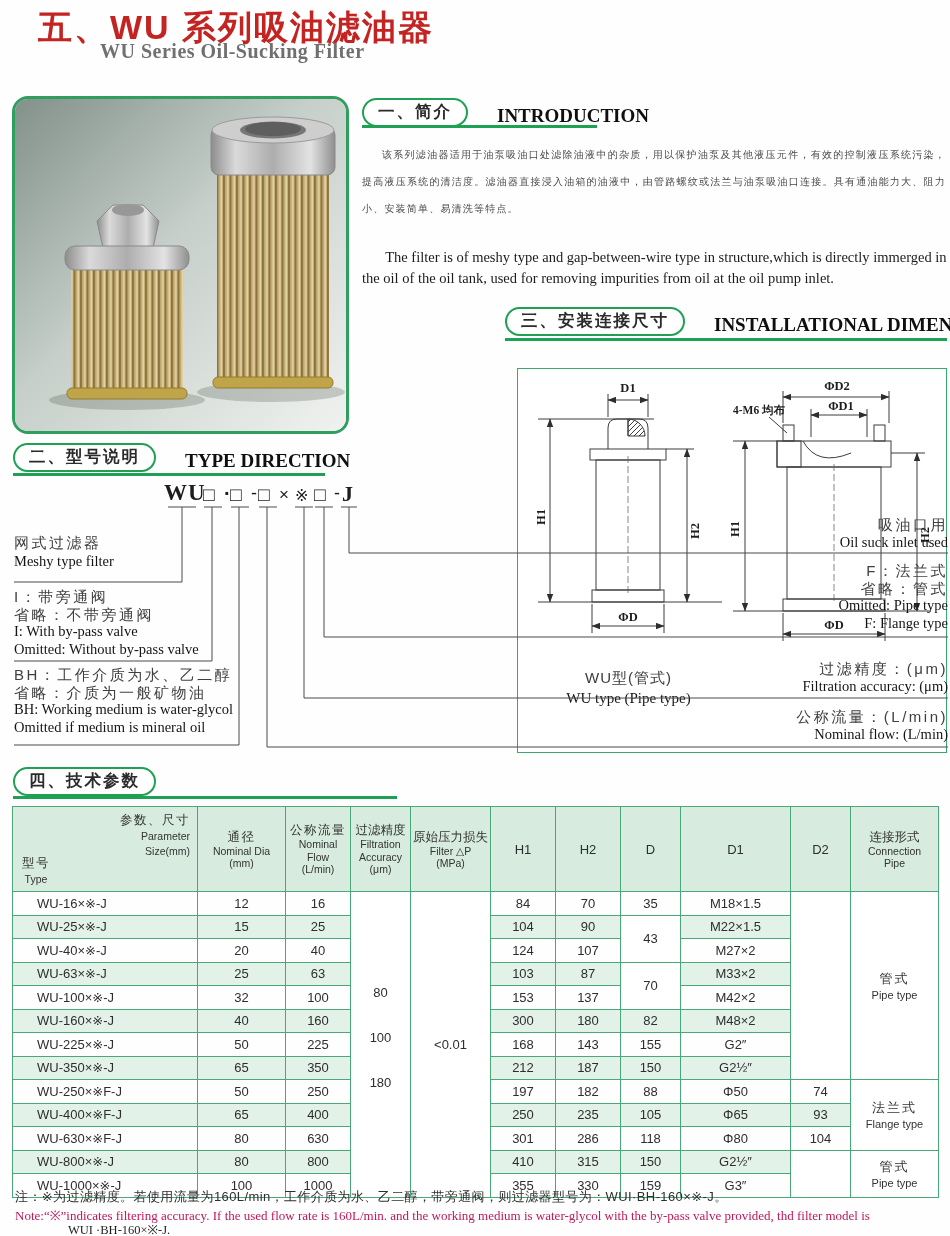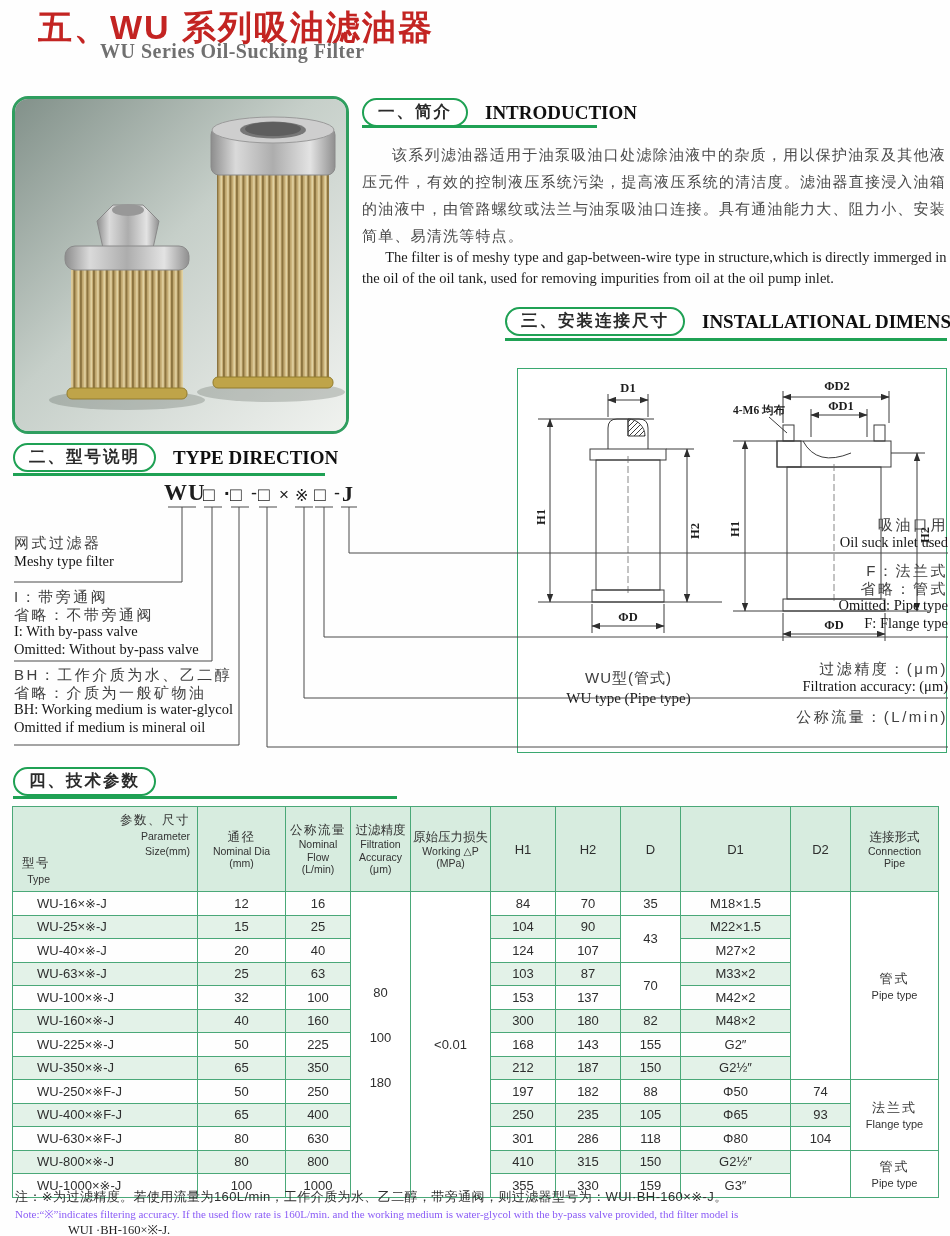--- a/index.html
+++ b/index.html
@@ -9,28 +9,28 @@
   .sf{font-family:"Liberation Serif","DejaVu Serif",serif}
 
   
   #title-cn{left:38px;top:5px;font-size:34px;font-weight:bold;color:#c32422;letter-spacing:2px}
   #title-en{left:100px;top:40px;font-size:20px;font-weight:bold;color:#707070;letter-spacing:.5px}
 
   
   #photo-box{left:12px;top:96px;width:331px;height:332px;border:3px solid #2f9e5f;border-radius:16px;overflow:hidden;background:#dfe5e1}
 
   
-  .sech{position:absolute;display:flex;align-items:center;gap:17px;white-space:nowrap}
+  .sech{position:absolute;display:flex;align-items:flex-end;gap:29px;white-space:nowrap}
   .pill{border:2.5px solid #1fa154;border-radius:999px;padding:1px 14px 2px;font-size:16.5px;
         font-weight:bold;color:#2b2b2b;letter-spacing:2px;background:#fff}
   .sentitle{font-family:"Liberation Serif","DejaVu Serif",serif;font-weight:bold;font-size:19px;color:#0f0f0f}
   .underl{position:absolute;height:3px;background:#1fa154}
 
   
-  #intro-cn{left:362px;top:141px;width:584px;font-size:15px;line-height:27px;color:#4a4a4a;
+  #intro-cn{left:362px;top:141px;width:584px;font-size:10px;line-height:27px;color:#4a4a4a;
             letter-spacing:1.2px;text-align:justify;text-indent:2em}
   #intro-en{left:362px;top:247px;width:586px;font-size:14.5px;line-height:21px;color:#1b1b1b;text-indent:1.6em}
 
   
   #dim-box{left:517px;top:368px;width:428px;height:383px;border:1.6px solid #3aa870;background:#fff}
   .draw{position:absolute}
   .dt{font-size:12.5px;fill:#1d1d1d;font-family:"Liberation Serif","DejaVu Serif",serif;font-weight:bold}
   .cap{position:absolute;text-align:center;line-height:21px}
   .cap .c1{font-size:15px;color:#3d3d3d;letter-spacing:1px}
   .cap .c2{font-size:15px;color:#141414;font-family:"Liberation Serif","DejaVu Serif",serif}
@@ -50,27 +50,27 @@
   #ptable tbody tr:nth-child(even) td{background:#e3f2e8}
   #ptable td.wc{background:#fff !important}
   #ptable td.typec{text-align:left;padding-left:24px}
   .hcn{font-size:12.5px;color:#333;letter-spacing:1.5px;line-height:16px}
   .hen{font-size:10.5px;line-height:12.5px;color:#333}
   .fcell{position:relative}
   .fcell span{position:absolute;left:0;right:0}
   .corner{position:relative;background-image:linear-gradient(to bottom right,
            transparent calc(50% - 0.7px),#4aa878 calc(50% - 0.7px),#4aa878 calc(50% + 0.7px),transparent calc(50% + 0.7px))}
   .cr-tr{position:absolute;top:5px;right:7px;text-align:right}
-  .cr-bl{position:absolute;bottom:5px;left:9px;text-align:right}
+  .cr-bl{position:absolute;bottom:5px;left:9px;text-align:center}
   .ccn{font-size:13px;letter-spacing:2px;color:#333;line-height:18px}
   .cen{font-size:11px;color:#333;line-height:14px}
 
   
   #note1{left:15px;top:1188px;font-size:13px;color:#2f2f2f;letter-spacing:.4px}
-  #note2{left:15px;top:1206px;font-size:11px;color:#8b5cf6}
+  #note2{left:15px;top:1206px;font-size:13px;color:#be185d}
   #note3{left:68px;top:1221px;font-size:12.5px;color:#1f1f1f}
 
   svg line,svg path.ln,svg rect.ln{stroke:#3c3c3c;stroke-width:1;fill:none}
   .cl{stroke:#6a6a6a;stroke-width:.8;stroke-dasharray:7 3}
 </style>
 </head>
 <body>
 
 <div class="abs" id="title-cn">五、WU 系列吸油滤油器</div>
 <div class="abs sf" id="title-en">WU Series Oil-Sucking Filter</div>
@@ -270,20 +270,21 @@
   <div class="cn">省略：管式</div>
   <div class="en">Omitted: Pipe type</div>
   <div class="en">F: Flange type</div>
 </div>
 <div class="tl tr-al" style="left:600px;top:660px">
   <div class="cn">过滤精度：(μm)</div>
   <div class="en">Filtration accuracy: (μm)</div>
 </div>
 <div class="tl tr-al" style="left:600px;top:708px">
   <div class="cn">公称流量：(L/min)</div>
+  <div class="en">Nominal flow: (L/min)</div>
 </div>
 
 <div class="sech" style="left:13px;top:767px">
   <span class="pill">四、技术参数</span>
 </div>
 <div class="underl" style="left:13px;top:796px;width:384px"></div>
 
 <table id="ptable">
   <colgroup>
     <col style="width:185px">
@@ -319,21 +320,21 @@
           <div class="hen">(L/min)</div>
     </th>
     <th>
       <div class="hcn" style="letter-spacing:0">过滤精度</div>
           <div class="hen">Filtration</div>
           <div class="hen">Accuracy</div>
           <div class="hen">(μm)</div>
     </th>
     <th>
       <div class="hcn" style="letter-spacing:0">原始压力损失</div>
-          <div class="hen">Working △P</div>
+          <div class="hen">Filter △P</div>
           <div class="hen">(MPa)</div>
     </th>
     <th>H1</th>
     <th>H2</th>
     <th>D</th>
     <th>D1</th>
     <th>D2</th>
     <th>
       <div class="hcn" style="letter-spacing:0">连接形式</div>
           <div class="hen">Connection</div>

